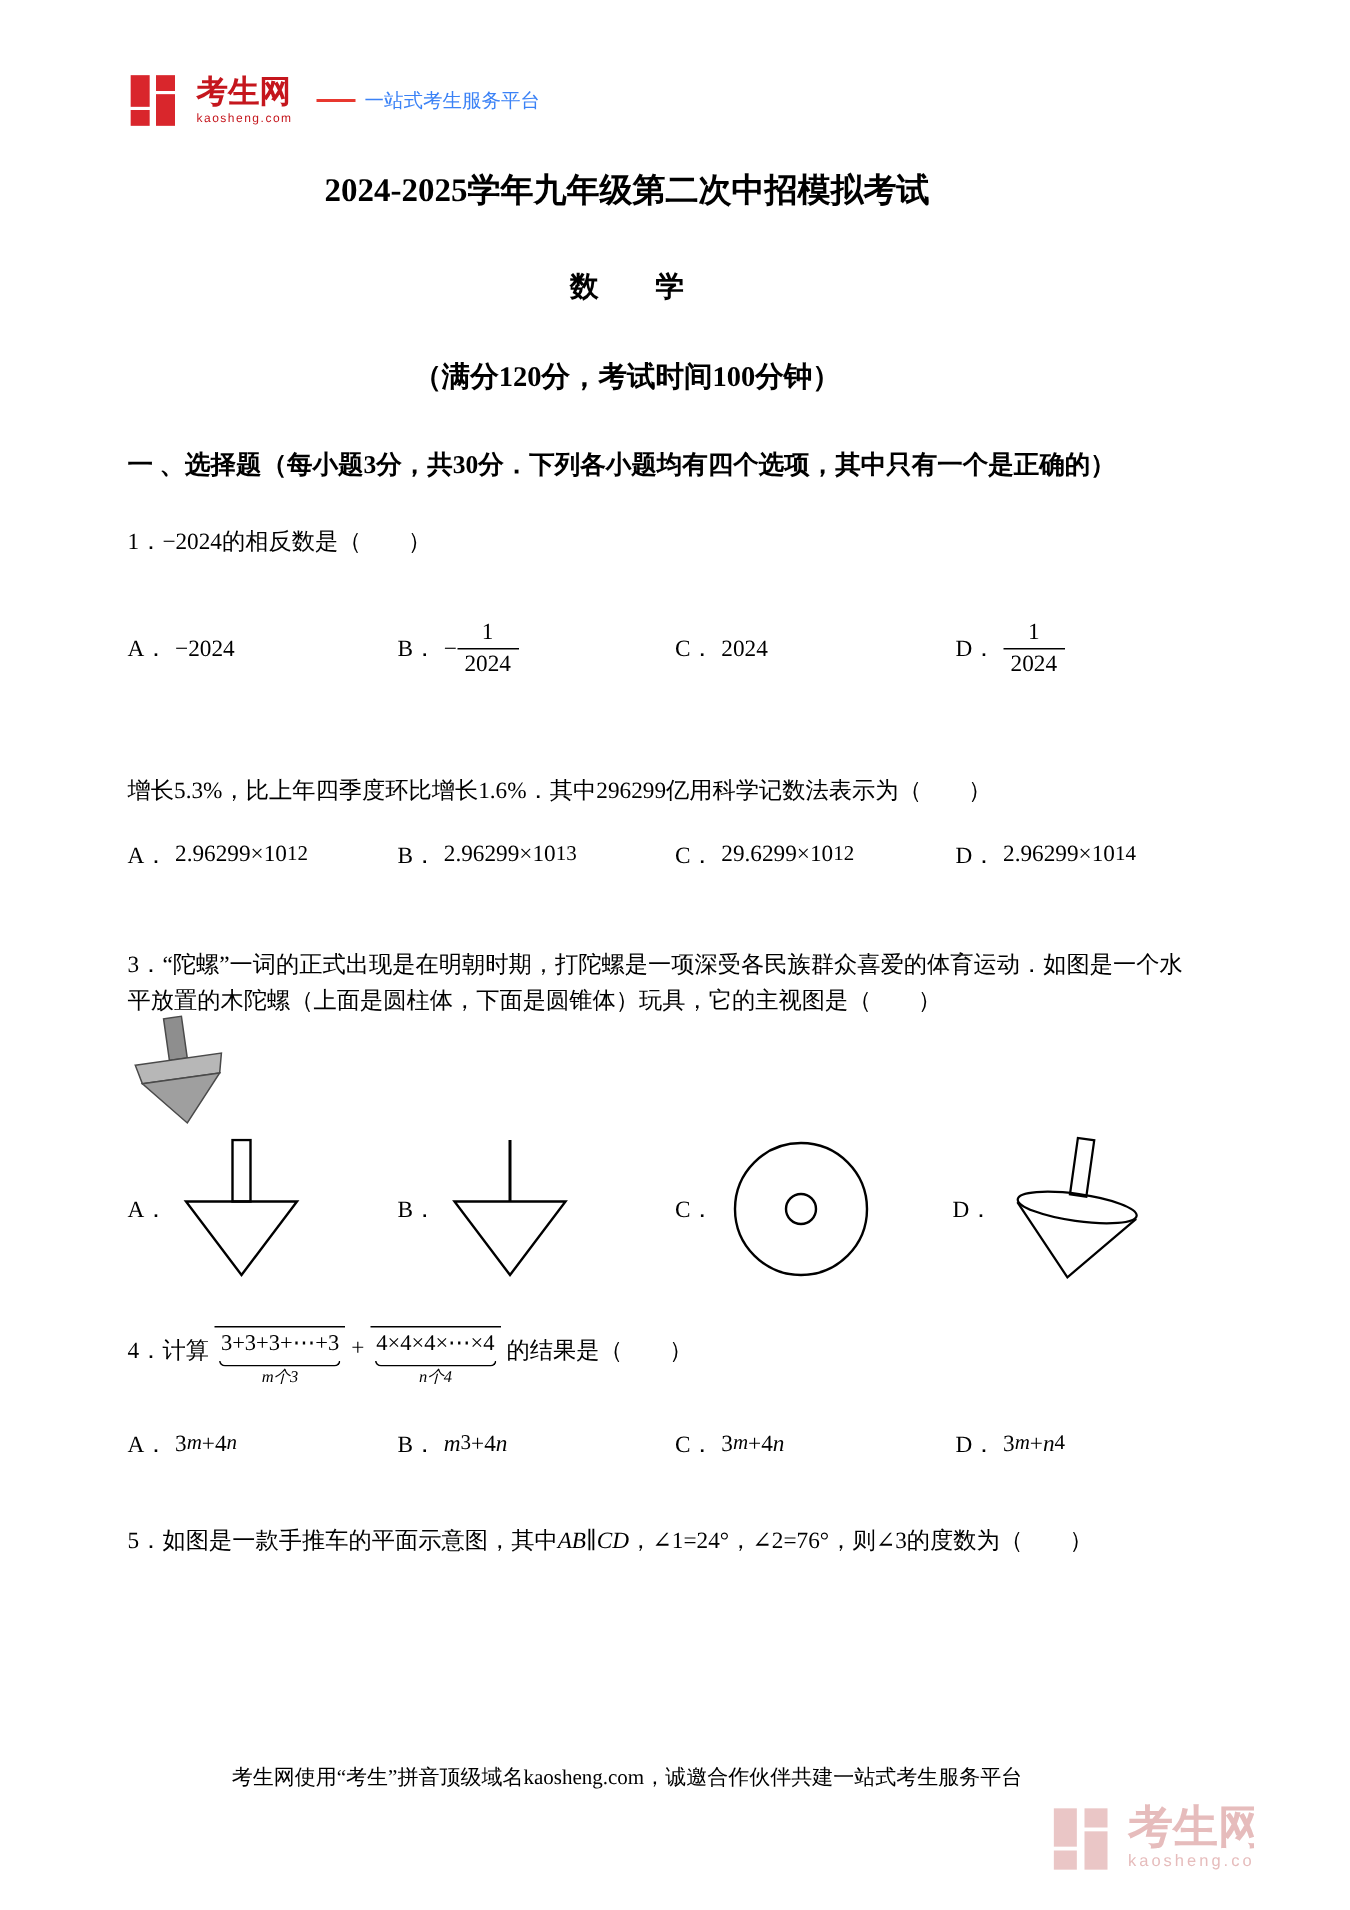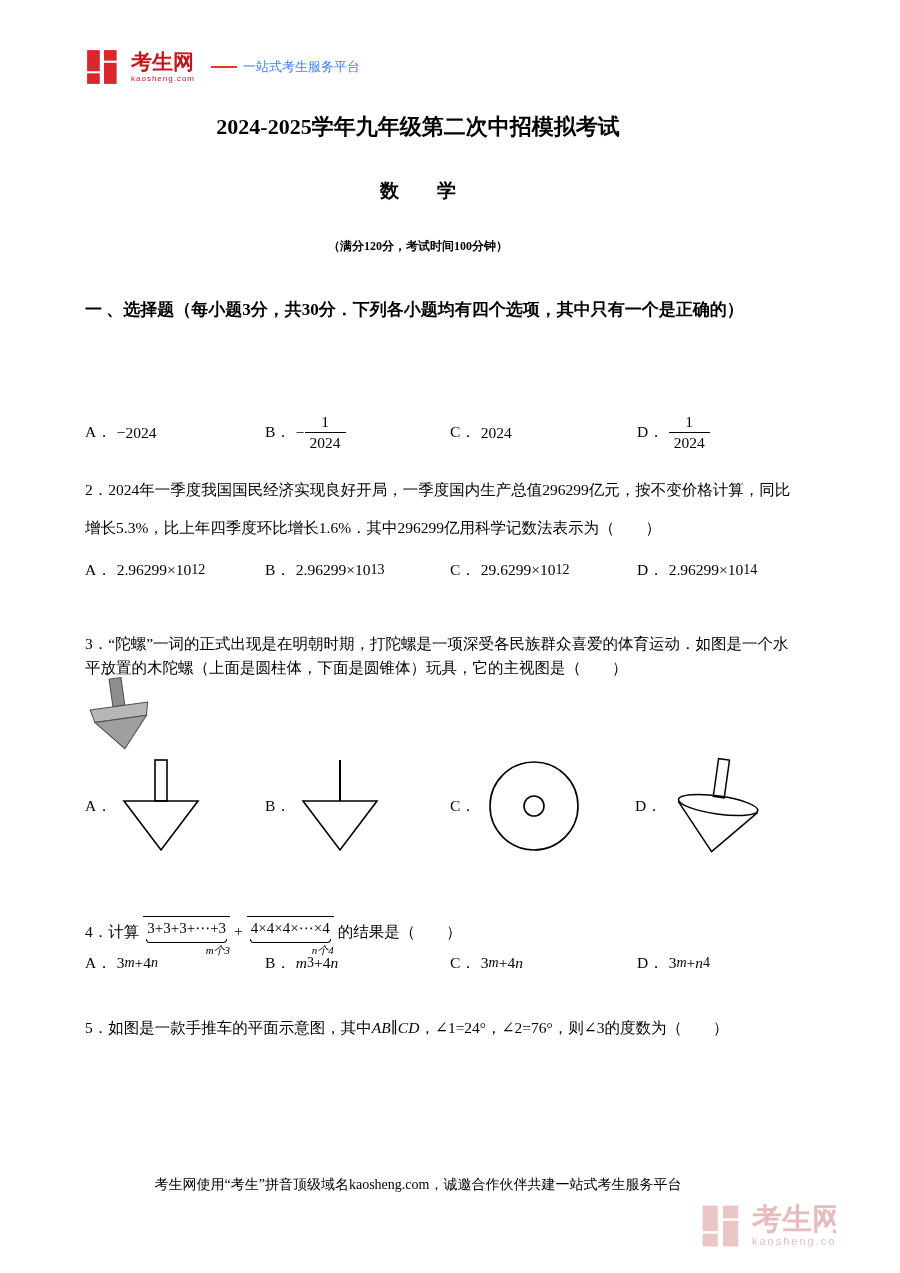--- a/index.html
+++ b/index.html
@@ -28,21 +28,21 @@
   sup { font-size:14px; }
 
   
   .frac { display:inline-block; vertical-align:middle; text-align:center; font-size:15.5px; line-height:1.15; }
   .fnum { display:block; border-bottom:1px solid #000; padding:0 5px 1px; }
   .fden { display:block; padding:1px 5px 0; }
 
   
   .q4row { display:flex; align-items:flex-start; font-size:15.5px; }
   .q4row .plain { padding-top:6px; }
-  .ub-expr { display:inline-block; text-align:right; margin:0 4px; }
+  .ub-expr { display:inline-block; text-align:center; margin:0 4px; }
   .ub-top { display:block; border-top:1px solid #000; padding:2px 4px 0; font-size:15px; line-height:1.25; }
   .ub-brace { display:block; height:4px; border:1px solid #000; border-top:none; border-radius:0 0 6px 6px; margin:1px 3px 0; }
   .ub-label { display:block; font-size:11px; line-height:1.3; }
 
   .q3optrow { position:absolute; height:100px; display:flex; align-items:center; }
   .q3optrow .optlabel { font-size:15.5px; margin-right:10px; }
 
   .footer { font-size:14px; }
 
   
@@ -67,24 +67,25 @@
       <div class="brand-domain">kaosheng.com</div>
     </div>
     <div class="tagline-wrap">
       <span class="tagline-dash"></span>
       <span class="tagline">一站式考生服务平台</span>
     </div>
   </div>
 
   <div class="abs center bold" style="top:112px; font-size:22px;">2024-2025学年九年级第二次中招模拟考试</div>
   <div class="abs center bold" style="top:178px; font-size:19px;">数　　学</div>
-  <div class="abs center bold" style="top:238px; font-size:12px;">（满分120分，考试时间100分钟）</div>
+  <div class="abs center bold" style="top:238px; font-size:19px;">（满分120分，考试时间100分钟）</div>
 
   <div class="abs heading" style="left:85px; top:298px;">一 、选择题（每小题3分，共30分．下列各小题均有四个选项，其中只有一个是正确的）</div>
 
+  <div class="abs txt" style="left:85px; top:350px;">1．−2024的相反数是（　　）</div>
   <div class="abs" style="left:0; top:405px; width:900px; height:55px;">
     <div class="opt" style="left:85px;">
       <span class="optlabel">A．</span>
       <span>−2024</span>
     </div>
     <div class="opt" style="left:265px;">
       <span class="optlabel">B．</span>
       <span>−</span>
       <span class="frac">
         <span class="fnum">1</span>
@@ -97,21 +98,20 @@
     </div>
     <div class="opt" style="left:637px;">
       <span class="optlabel">D．</span>
       <span class="frac">
         <span class="fnum">1</span>
         <span class="fden">2024</span>
       </span>
     </div>
   </div>
 
-  <div class="abs txt" style="left:85px; top:478px;">2．2024年一季度我国国民经济实现良好开局，一季度国内生产总值296299亿元，按不变价格计算，同比</div>
   <div class="abs txt" style="left:85px; top:516px;">增长5.3%，比上年四季度环比增长1.6%．其中296299亿用科学记数法表示为（　　）</div>
   <div class="abs" style="left:0; top:556px; width:900px; height:28px;">
     <div class="opt" style="left:85px;">
       <span class="optlabel">A．</span>
       <span>2.96299×10</span>
         <sup>12</sup>
     </div>
     <div class="opt" style="left:265px;">
       <span class="optlabel">B．</span>
       <span>2.96299×10</span>
@@ -165,21 +165,21 @@
     <span class="optlabel">D．</span>
     <svg width="92" height="100" viewBox="0 0 92 100">
       <g transform="rotate(8 46 50)">
         <rect x="40" y="3" width="11" height="38" fill="none" stroke="#000" stroke-width="1.5"></rect>
         <ellipse cx="46" cy="49" rx="40" ry="9" fill="none" stroke="#000" stroke-width="1.5"></ellipse>
         <path d="M6,51 L46,96 L86,51" fill="none" stroke="#000" stroke-width="1.5"></path>
       </g>
     </svg>
   </div>
 
-  <div class="abs q4row" style="left:85px; top:884px;margin-top:32px;">
+  <div class="abs q4row" style="left:85px; top:884px;">
     <span class="plain">4．计算</span>
     <span class="ub-expr">
       <span class="ub-top">3+3+3+⋯+3</span>
       <span class="ub-brace"></span>
       <span class="ub-label it">m个3</span>
     </span>
     <span class="plain">+</span>
     <span class="ub-expr">
       <span class="ub-top">4×4×4×⋯×4</span>
       <span class="ub-brace"></span>

